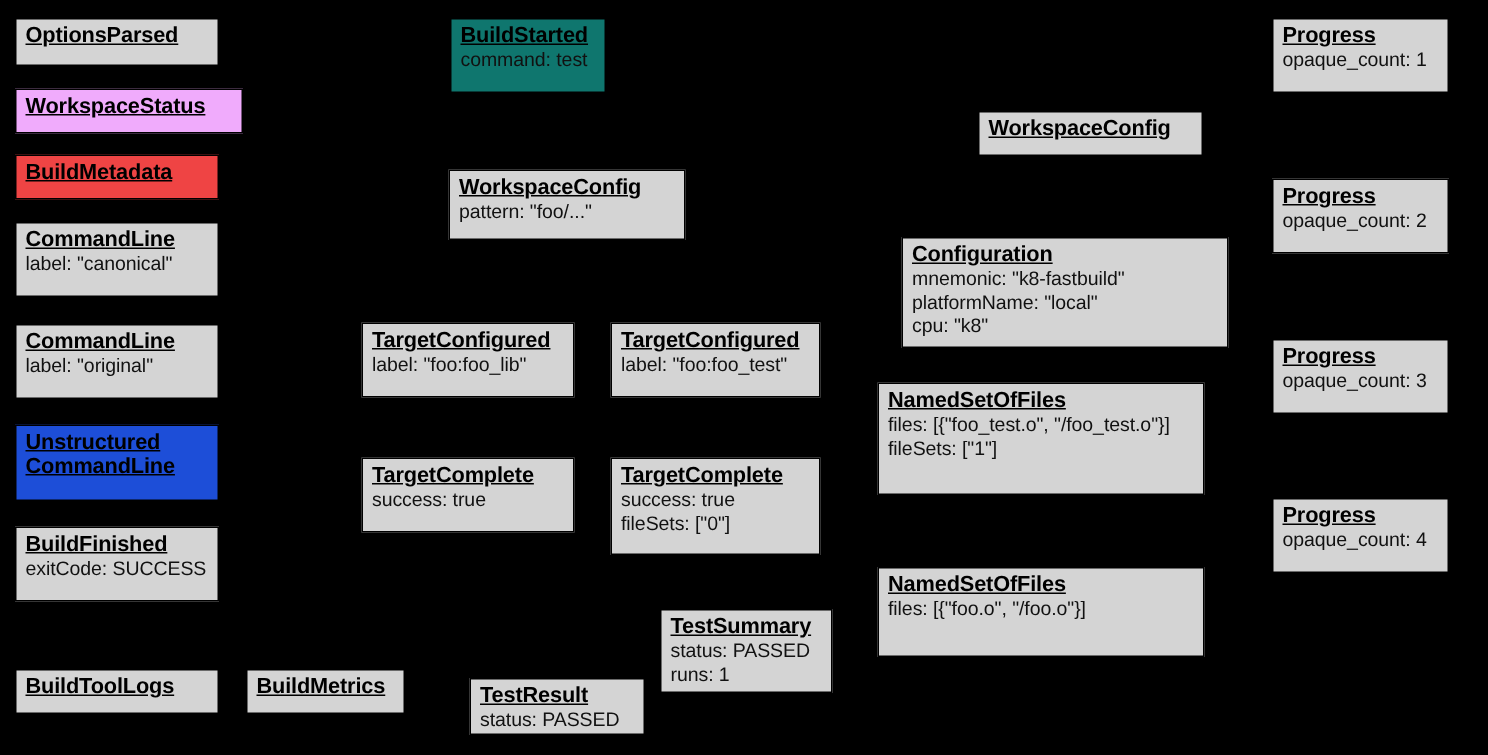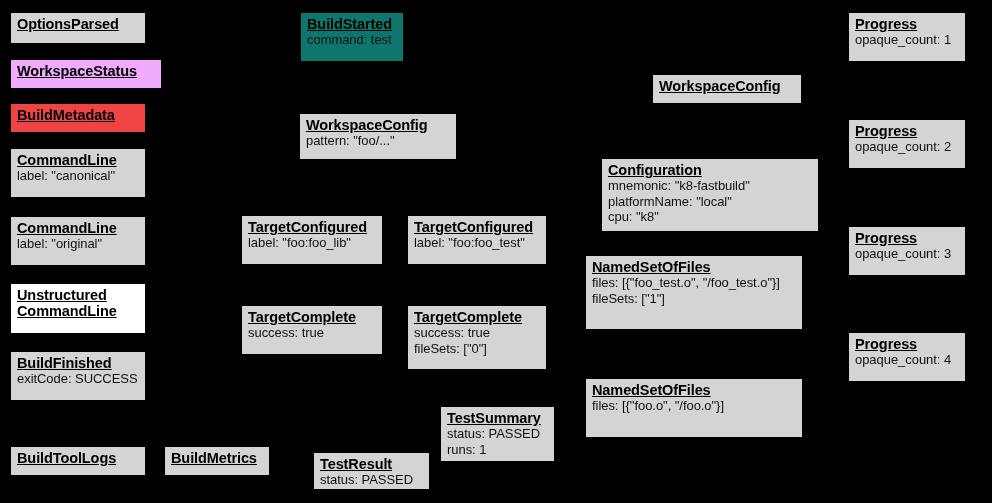--- a/index.html
+++ b/index.html
@@ -60,21 +60,21 @@
       <span class="node-title">BuildMetadata</span>
     </div>
     <div class="node" style="left: 10px; top: 148px; width: 136px; height: 50px; background: rgb(212, 212, 212); border-color: rgb(0, 0, 0);">
       <span class="node-title">CommandLine</span>
       <span class="node-field">label: "canonical"</span>
     </div>
     <div class="node" style="left: 10px; top: 216px; width: 136px; height: 50px; background: rgb(212, 212, 212); border-color: rgb(0, 0, 0);">
       <span class="node-title">CommandLine</span>
       <span class="node-field">label: "original"</span>
     </div>
-    <div class="node" style="left: 10px; top: 283px; width: 136px; height: 51px; background: #ffffff; border-color: rgb(0, 0, 0);">
+    <div class="node" style="left: 10px; top: 283px; width: 136px; height: 51px; background: #1d4ed8; border-color: rgb(0, 0, 0);">
       <span class="node-title wrap">Unstructured CommandLine</span>
     </div>
     <div class="node" style="left: 10px; top: 351px; width: 136px; height: 50px; background: rgb(212, 212, 212); border-color: rgb(0, 0, 0);">
       <span class="node-title">BuildFinished</span>
       <span class="node-field">exitCode: SUCCESS</span>
     </div>
     <div class="node" style="left: 10px; top: 446px; width: 136px; height: 30px; background: rgb(212, 212, 212); border-color: rgb(0, 0, 0);">
       <span class="node-title">BuildToolLogs</span>
     </div>
     <div class="node" style="left: 164px; top: 446px; width: 106px; height: 30px; background: rgb(212, 212, 212); border-color: rgb(0, 0, 0);">

